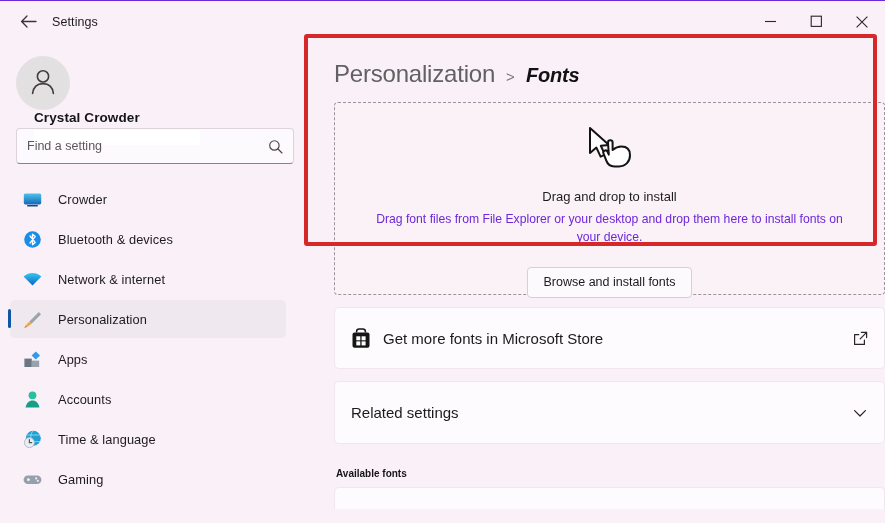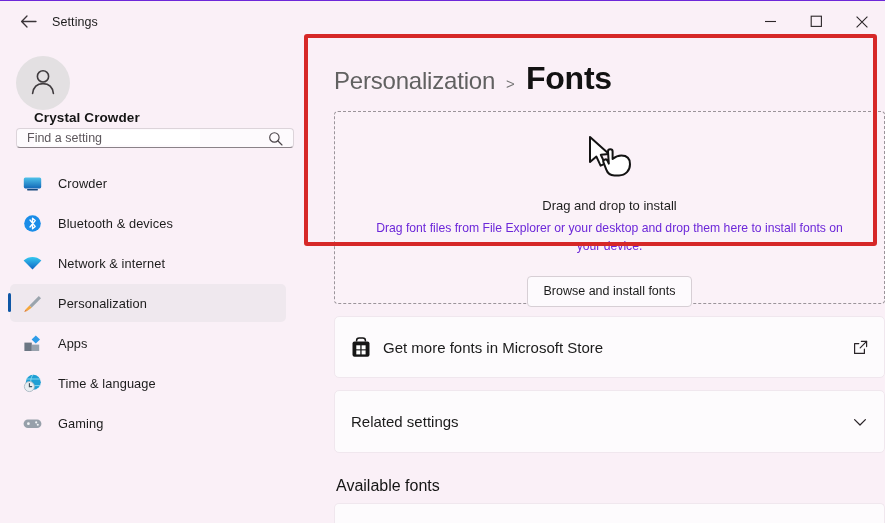--- a/index.html
+++ b/index.html
@@ -30,21 +30,21 @@
 
   
   .user { display:flex; padding:14px 0 0 16px; height:64px;flex-direction:column; }
   .avatar { width:54px; height:54px; border-radius:50%; background:#e3e0e2;
             display:flex; align-items:center; justify-content:center; flex:none; }
   .user-meta { margin-left:18px; }
   .user-name { font-size:13.5px; font-weight:bold; color:#151515; letter-spacing:.1px; }
   .user-mail-redacted { width:166px; height:15px; background:#ffffff; margin-top:5px; }
 
   
-  .searchbox { margin:22px 0 0 16px; width:278px; height:20px; background:#fdfafd;
+  .searchbox { margin:22px 0 0 16px; width:278px; height:36px; background:#fdfafd;
                border:1px solid #dcd4da; border-bottom:1px solid #8a8288;
                border-radius:4px; display:flex; align-items:center; padding:6px 10px; }
   .search-input { flex:1; border:none; outline:none; background:transparent;
                   font-family:"Liberation Sans", sans-serif; font-size:12.5px; color:#444; }
   .search-input::placeholder { color:#5d575c; }
   .search-ico { flex:none; display:flex; align-items:center; }
 
   
   .nav { margin-top:16px; padding-left:6px; }
   .nav-item { position:relative; height:38px; display:flex; align-items:center;
@@ -53,21 +53,21 @@
   .nav-item.selected:before { content:""; position:absolute; left:-2px; top:9px;
               width:3px; height:19px; border-radius:2px; background:#0f57a6; }
   .nav-ico { width:24px; height:24px; flex:none; display:flex; align-items:center;
              justify-content:center; margin-right:14px; }
   .nav-label { font-size:12.8px; color:#1c1c1c; letter-spacing:.1px; }
 
   
   .crumb { display:flex; align-items:baseline; padding:18px 0 0 10px; }
   .crumb-parent { font-size:24px; color:#616161; letter-spacing:-.2px; }
   .crumb-sep { font-size:15px; color:#757575; margin:0 11px; }
-  .crumb-cur { font-size:32px; font-weight:bold; color:#121212; letter-spacing:-.2px; }
+  .crumb-cur { font-size:20px; font-weight:bold; color:#121212; letter-spacing:-.2px;font-style:italic; }
 
   
   .dropzone-wrap { margin:14px 0 0 10px; width:551px; }
   .dropzone { border:1px dashed #9b949a; border-radius:4px; background:#fbf2f8;
               padding:14px 10px 18px; text-align:center; height:193px; }
   .dz-cursor { height:52px; display:flex; align-items:center; justify-content:center;
                margin-top:4px; }
   .dz-title { font-size:13px; color:#1d1d1d; margin-top:16px; }
   .dz-desc { font-size:12.2px; color:#6d28d9; line-height:1.5; margin-top:6px;
              padding:0 22px; }
@@ -83,21 +83,21 @@
   .card { margin:12px 0 0 10px; width:551px; background:#fdfbfd;
           border:1px solid #f0e7ee; border-radius:5px; display:flex;
           align-items:center; padding:0 16px; }
   .card.store { height:62px; }
   .card.related { height:63px;gap:27px; }
   .card-ico { width:28px; flex:none; display:flex; align-items:center; }
   .card-label { flex:1; font-size:15px; color:#1b1b1b; }
   .card-label.store-label { margin-left:4px; }
   .card-trail { flex:none; display:flex; align-items:center; }
 
-  .section-title { margin:24px 0 0 12px; font-size:16px; font-weight:normal;
+  .section-title { margin:24px 0 0 12px; font-size:10px; font-weight:bold;
                    color:#151515; }
   .peek-card { margin:8px 0 0 10px; width:551px; height:22px; background:#fdfbfd;
                border:1px solid #f0e7ee; border-bottom:none; border-radius:5px 5px 0 0; }
 </style>
 </head>
 <body>
 
 <div class="window">
 
   <div class="titlebar">
@@ -222,20 +222,29 @@
           <span class="nav-ico">
             <svg width="21" height="21" viewBox="0 0 21 21">
               <rect x="2.4" y="9.6" width="7.4" height="8.4" fill="#6b7683"></rect>
               <rect x="10" y="11.6" width="7.2" height="6.4" fill="#98a2ad"></rect>
               <path d="M13.8 2.6 L18 6.6 L13.8 10.6 L9.6 6.6 Z" fill="#2e9ce8"></path>
             </svg>
           </span>
           <span class="nav-label">Apps</span>
         </div>
 
+        <div class="nav-item">
+          <span class="nav-ico">
+            <svg width="21" height="21" viewBox="0 0 21 21">
+              <circle cx="10.5" cy="6.3" r="3.9" fill="#2bbf9e"></circle>
+              <path d="M3.6 18.4 C4.4 13.6 7.2 11.4 10.5 11.4 C13.8 11.4 16.6 13.6 17.4 18.4 Z" fill="#169e86"></path>
+            </svg>
+          </span>
+          <span class="nav-label">Accounts</span>
+        </div>
 
         <div class="nav-item">
           <span class="nav-ico">
             <svg width="21" height="21" viewBox="0 0 21 21">
               <circle cx="11.3" cy="9.3" r="7.5" fill="#1f9fd4"></circle>
               <path d="M11.3 1.8 C7.8 4 7.8 14.6 11.3 16.8 M4.3 6 H18.3 M4.3 12.6 H18.3" stroke="#8fdcf2" stroke-width=".9" fill="none"></path>
               <circle cx="7.4" cy="13.6" r="5" fill="#e9eef2" stroke="#9fb0bb" stroke-width=".8"></circle>
               <path d="M7.4 10.6 V13.6 H9.7" stroke="#43525c" stroke-width="1.15" fill="none" stroke-linecap="round"></path>
             </svg>
           </span>

